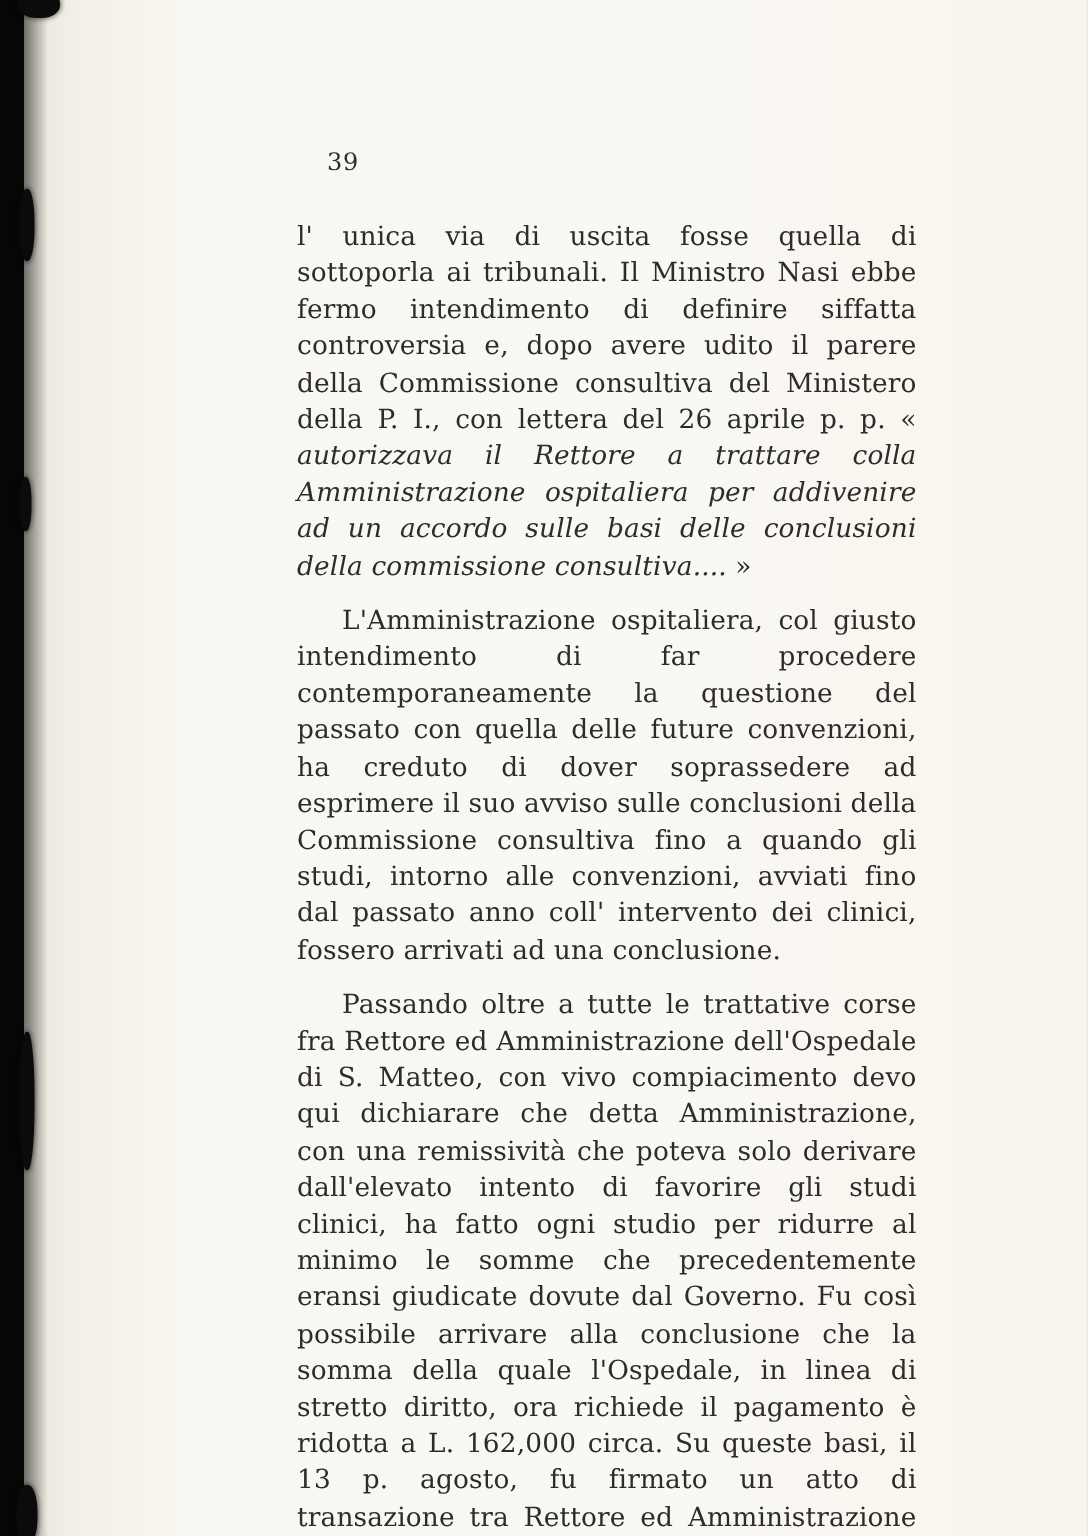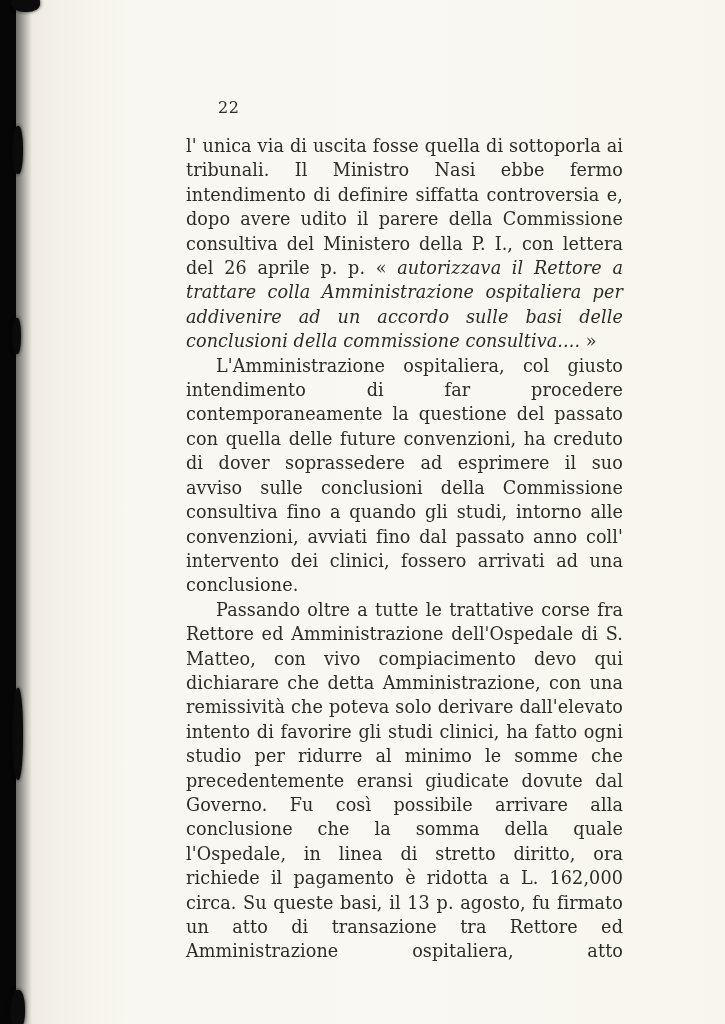--- a/index.html
+++ b/index.html
@@ -49,40 +49,40 @@
   .text-block {
     position: absolute;
     left: 186px; top: 134px;
     width: 437px;
     color: #2e2c27;
     font-size: 17.6px;
     line-height: 24.4px;
     text-align: justify;
     letter-spacing: 0.1px;
   }
-  .text-block p { margin: 0; }
+  .text-block p { margin: 12px; }
   .indent { text-indent: 30px; }
   .justify-last { text-align-last: justify; }
   .quote-italic { font-style: italic; }
 </style>
 </head>
 <body>
 
 <div class="page">
 
   <div class="binding"></div>
   <div class="binding-fade"></div>
 
   <div class="artifact" style="left:12px; top:-6px; width:28px; height:18px;"></div>
   <div class="artifact" style="left:13px; top:126px; width:10px; height:48px;"></div>
   <div class="artifact" style="left:13px; top:318px; width:8px; height:36px;"></div>
   <div class="artifact" style="left:13px; top:688px; width:10px; height:92px;"></div>
   <div class="artifact" style="left:11px; top:990px; width:14px; height:40px;"></div>
 
-  <div class="page-number">22</div>
+  <div class="page-number">39</div>
 
   <div class="text-block">
 
     <p><span>l' unica via di uscita fosse quella di sottoporla ai tribunali. Il Ministro Nasi ebbe fermo intendimento di definire siffatta controversia e, dopo avere udito il parere della Commissione consultiva del Ministero della P. I., con lettera del 26 aprile p. p. « </span><span class="quote-italic">autorizzava il Rettore a trattare colla Amministrazione ospitaliera per addivenire ad un accordo sulle basi delle conclusioni della commissione consultiva....</span><span> »</span></p>
 
     <p class="indent">L'Amministrazione ospitaliera, col giusto intendimento di far procedere contemporaneamente la questione del passato con quella delle future convenzioni, ha creduto di dover soprassedere ad esprimere il suo avviso sulle conclusioni della Commissione consultiva fino a quando gli studi, intorno alle convenzioni, avviati fino dal passato anno coll' intervento dei clinici, fossero arrivati ad una conclusione.</p>
 
     <p class="indent justify-last">Passando oltre a tutte le trattative corse fra Rettore ed Amministrazione dell'Ospedale di S. Matteo, con vivo compiacimento devo qui dichiarare che detta Amministrazione, con una remissività che poteva solo derivare dall'elevato intento di favorire gli studi clinici, ha fatto ogni studio per ridurre al minimo le somme che precedentemente eransi giudicate dovute dal Governo. Fu così possibile arrivare alla conclusione che la somma della quale l'Ospedale, in linea di stretto diritto, ora richiede il pagamento è ridotta a L. 162,000 circa. Su queste basi, il 13 p. agosto, fu firmato un atto di transazione tra Rettore ed Amministrazione ospitaliera, atto</p>
 
   </div>

